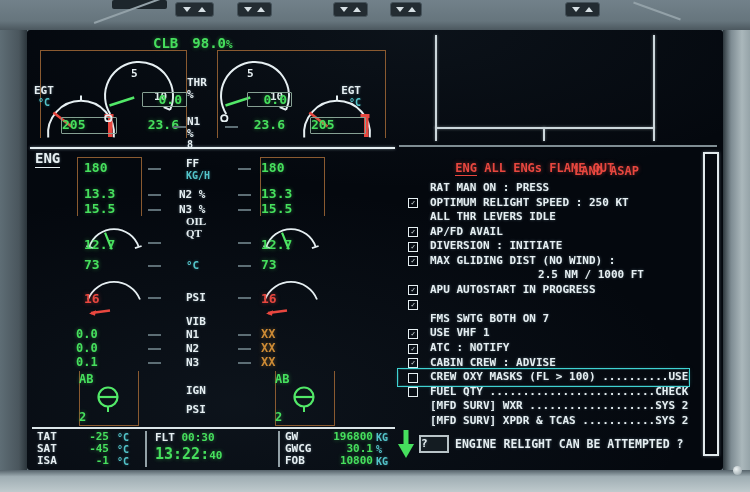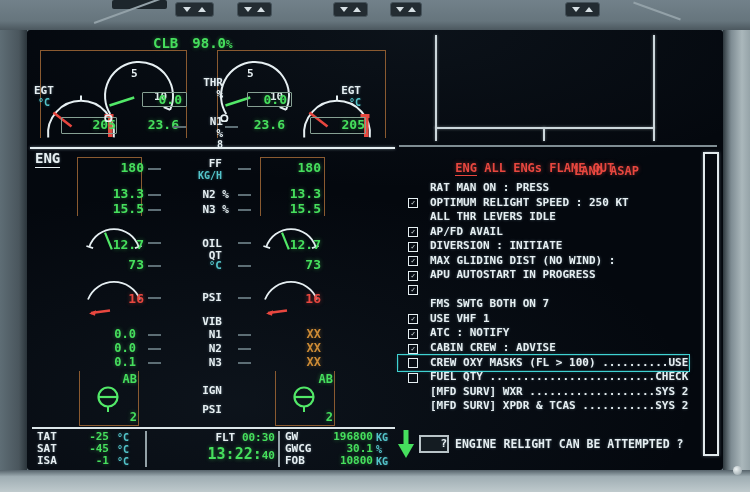--- a/index.html
+++ b/index.html
@@ -22,21 +22,21 @@
   #screen{left:27px;top:30px;width:696px;height:440px;background:
       radial-gradient(120% 90% at 30% 85%,rgba(90,120,145,0.10) 0%,rgba(0,0,0,0) 55%),
       radial-gradient(100% 60% at 55% 0%,rgba(80,110,130,0.10) 0%,rgba(0,0,0,0) 60%),
       #04080e;border-radius:3px;}
   
   .g{color:#46df5d;text-shadow:0 0 4px rgba(70,223,93,.45);}
   .w{color:#e6eff2;text-shadow:0 0 3px rgba(200,235,250,.35);}
   .r{color:#e8473f;text-shadow:0 0 4px rgba(232,71,63,.5);}
   .a{color:#cd8b35;text-shadow:0 0 4px rgba(205,139,53,.45);}
   .c{color:#53c3c9;text-shadow:0 0 3px rgba(83,195,201,.4);}
-  .ctr{text-align:right;} .rgt{text-align:right;}
+  .ctr{text-align:left;} .rgt{text-align:right;}
   .f10{font-size:10px;line-height:11px;} .f11{font-size:11px;line-height:12px;}
   .f12{font-size:12px;line-height:13px;} .f13{font-size:13px;line-height:14px;}
   .f14{font-size:14px;line-height:15px;} .f15{font-size:15px;line-height:15px;}
   .vbox{border:1.5px solid #86a093;border-radius:1px;}
   .dash{width:13px;height:2px;background:#5d6e75;}
   .br3{border:1.5px solid #8a5a30;border-bottom:none;}     
   .abbox{border:1.5px solid #8a5a30;border-top:none;}      
   .memo-ln{background:#ccd7db;box-shadow:0 0 3px rgba(204,215,219,.5);}
   .cl-line{height:14.55px;font-size:11px;line-height:14px;position:relative;padding-left:31px;white-space:pre;}
   .cl-box{position:absolute;left:9px;top:2.5px;width:8px;height:8px;border:1.2px solid #e6eff2;
@@ -176,21 +176,21 @@
     <div class="abs g f13 ctr" style="left:234px;top:172px;width:60px;">15.5</div>
 
     <svg class="abs" style="left:55px;top:195px;" width="64" height="32" viewBox="0 0 64 32">
       <path d="M7.3 22 A26 26 0 0 1 56.7 22" fill="none" stroke="#e6eff2" stroke-width="1.8"></path>
       <line x1="11.1" y1="23.2" x2="4.4" y2="21.0" stroke="#e6eff2" stroke-width="1.8"></line>
       <line x1="52.9" y1="23.2" x2="59.6" y2="21.0" stroke="#e6eff2" stroke-width="1.8"></line>
       <line x1="29.8" y1="24.4" x2="23" y2="7.7" stroke="#52e868" stroke-width="2.2"></line>
     </svg>
     <div class="abs g f13 ctr" style="left:57px;top:208px;width:60px;">12.7</div>
     <div class="abs dash" style="left:121px;top:212px;"></div>
-    <div class="abs w f11 ctr" style="left:159px;top:208px;width:36px;">
+    <div class="abs w f11 ctr" style="left:159px;top:185px;width:36px;font-family:Liberation Serif, serif;">
       <div>OIL</div>
         <div>QT</div>
     </div>
     <div class="abs dash" style="left:211px;top:212px;"></div>
     <svg class="abs" style="left:232px;top:195px;" width="64" height="32" viewBox="0 0 64 32">
       <path d="M7.3 22 A26 26 0 0 1 56.7 22" fill="none" stroke="#e6eff2" stroke-width="1.8"></path>
       <line x1="11.1" y1="23.2" x2="4.4" y2="21.0" stroke="#e6eff2" stroke-width="1.8"></line>
       <line x1="52.9" y1="23.2" x2="59.6" y2="21.0" stroke="#e6eff2" stroke-width="1.8"></line>
       <line x1="29.8" y1="24.4" x2="23" y2="7.7" stroke="#52e868" stroke-width="2.2"></line>
     </svg>
@@ -314,20 +314,21 @@
     </div>
     <div class="abs r f12 rgt" style="left:372px;top:135px;width:240px;">LAND ASAP</div>
 
     <div class="abs" style="left:372px;top:151px;width:300px;">
       <div class="cl-line w"><span>RAT MAN ON : PRESS</span></div>
       <div class="cl-line w"><span class="cl-box">✓</span><span>OPTIMUM RELIGHT SPEED : 250 KT</span></div>
       <div class="cl-line w"><span>ALL THR LEVERS IDLE</span></div>
       <div class="cl-line w"><span class="cl-box">✓</span><span>AP/FD AVAIL</span></div>
       <div class="cl-line w"><span class="cl-box">✓</span><span>DIVERSION : INITIATE</span></div>
       <div class="cl-line w"><span class="cl-box">✓</span><span>MAX GLIDING DIST (NO WIND) :</span></div>
+      <div class="cl-line w rgt" style="padding-right:55px;"><span>2.5 NM / 1000 FT</span></div>
       <div class="cl-line w"><span class="cl-box">✓</span><span>APU AUTOSTART IN PROGRESS</span></div>
       <div class="cl-line w"><span class="cl-box">✓</span></div>
       <div class="cl-line w"><span>FMS SWTG BOTH ON 7</span></div>
       <div class="cl-line w"><span class="cl-box">✓</span><span>USE VHF 1</span></div>
       <div class="cl-line w"><span class="cl-box">✓</span><span>ATC : NOTIFY</span></div>
       <div class="cl-line w"><span class="cl-box">✓</span><span>CABIN CREW : ADVISE</span></div>
       <div class="cl-line w cl-hl"><span class="cl-box"></span><span>CREW OXY MASKS (FL &gt; 100) ..........USE</span></div>
       <div class="cl-line w"><span class="cl-box"></span><span>FUEL QTY .........................CHECK</span></div>
       <div class="cl-line w"><span>[MFD SURV] WXR ...................SYS 2</span></div>
       <div class="cl-line w"><span>[MFD SURV] XPDR &amp; TCAS ...........SYS 2</span></div>

